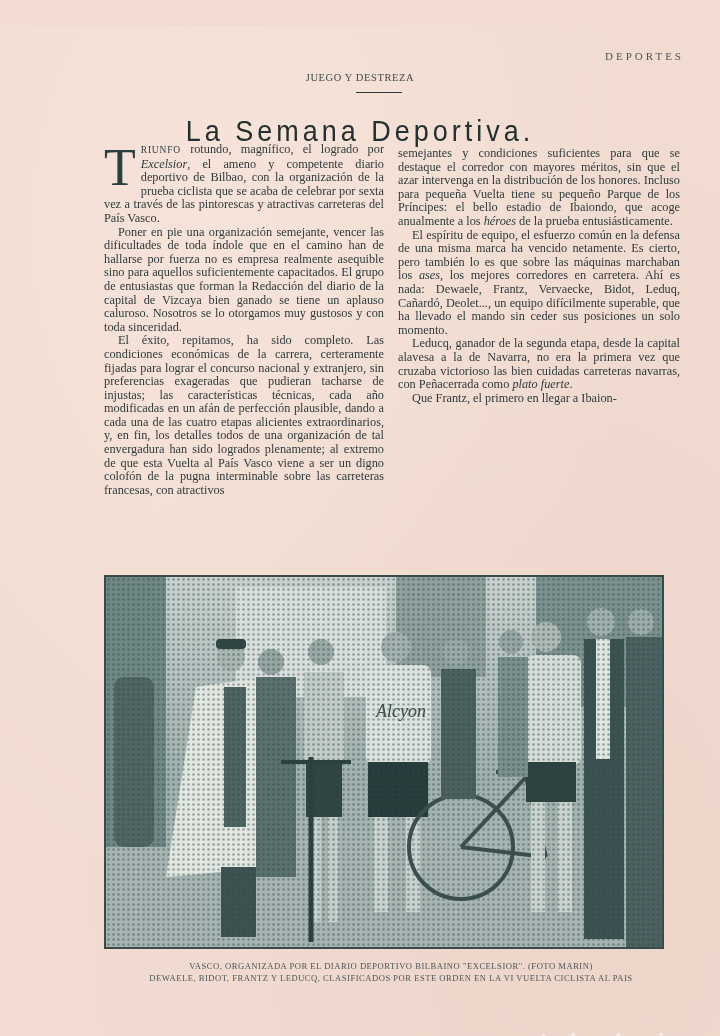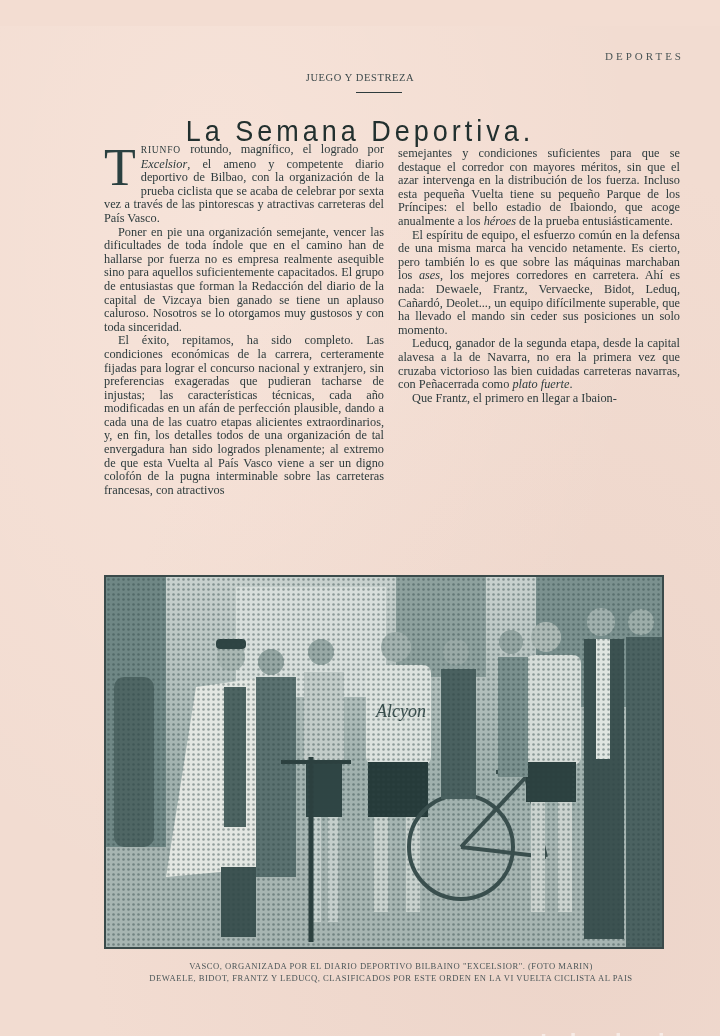--- a/index.html
+++ b/index.html
@@ -98,21 +98,21 @@
 
   <div class="col col-left">
     <p class="first">
       <span class="dropcap">T</span><span class="smallcaps">RIUNFO</span><span> rotundo, magnífico, el logrado por </span><em>Excelsior</em><span>, el ameno y competente diario deportivo de Bilbao, con la organización de la prueba ciclista que se acaba de celebrar por sexta vez a través de las pintorescas y atractivas carreteras del País Vasco.</span>
     </p>
     <p>Poner en pie una organización semejante, vencer las dificultades de toda índole que en el camino han de hallarse por fuerza no es empresa realmente asequible sino para aquellos suficientemente capacitados. El grupo de entusiastas que forman la Redacción del diario de la capital de Vizcaya bien ganado se tiene un aplauso caluroso. Nosotros se lo otorgamos muy gustosos y con toda sinceridad.</p>
     <p>El éxito, repitamos, ha sido completo. Las condiciones económicas de la carrera, certeramente fijadas para lograr el concurso nacional y extranjero, sin preferencias exageradas que pudieran tacharse de injustas; las características técnicas, cada año modificadas en un afán de perfección plausible, dando a cada una de las cuatro etapas alicientes extraordinarios, y, en fin, los detalles todos de una organización de tal envergadura han sido logrados plenamente; al extremo de que esta Vuelta al País Vasco viene a ser un digno colofón de la pugna interminable sobre las carreteras francesas, con atractivos</p>
   </div>
 
   <div class="col col-right">
-    <p class="first"><span>semejantes y condiciones suficientes para que se destaque el corredor con mayores méritos, sin que el azar intervenga en la distribución de los fuerza. Incluso esta pequeña Vuelta tiene su pequeño Parque de los Príncipes: el bello estadio de Ibaiondo, que acoge anualmente a los </span><em>héroes</em><span> de la prueba entusiásticamente.</span></p>
+    <p class="first"><span>semejantes y condiciones suficientes para que se destaque el corredor con mayores méritos, sin que el azar intervenga en la distribución de los honores. Incluso para pequeña Vuelta tiene su pequeño Parque de los Príncipes: el bello estadio de Ibaiondo, que acoge anualmente a los </span><em>héroes</em><span> de la prueba entusiásticamente.</span></p>
     <p><span>El espíritu de equipo, el esfuerzo común en la defensa de una misma marca ha vencido netamente. Es cierto, pero también lo es que sobre las máquinas marchaban los </span><em>ases</em><span>, los mejores corredores en carretera. Ahí es nada: Dewaele, Frantz, Vervaecke, Bidot, Leduq, Cañardó, Deolet..., un equipo difícilmente superable, que ha llevado el mando sin ceder sus posiciones un solo momento.</span></p>
     <p><span>Leducq, ganador de la segunda etapa, desde la capital alavesa a la de Navarra, no era la primera vez que cruzaba victorioso las bien cuidadas carreteras navarras, con Peñacerrada como </span><em>plato fuerte</em><span>.</span></p>
     <p>Que Frantz, el primero en llegar a Ibaion-</p>
   </div>
 
   <div class="photo-frame" title="Halftone photograph of cyclists and officials gathered with bicycles">
     <svg width="556" height="370" viewBox="0 0 556 370">
       <defs>
         <pattern id="dots" width="5" height="5" patternUnits="userSpaceOnUse">
           <circle cx="2.5" cy="2.5" r="1.3" fill="#2f4646" opacity="0.45"></circle>

